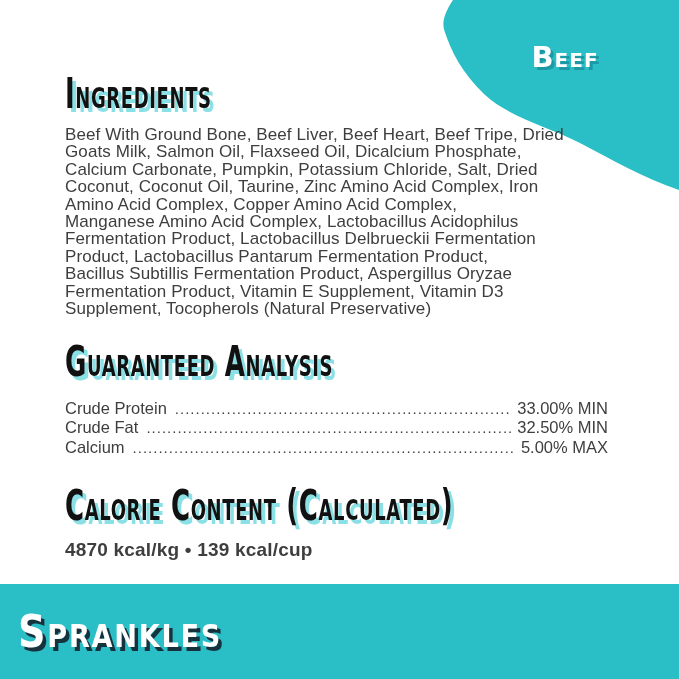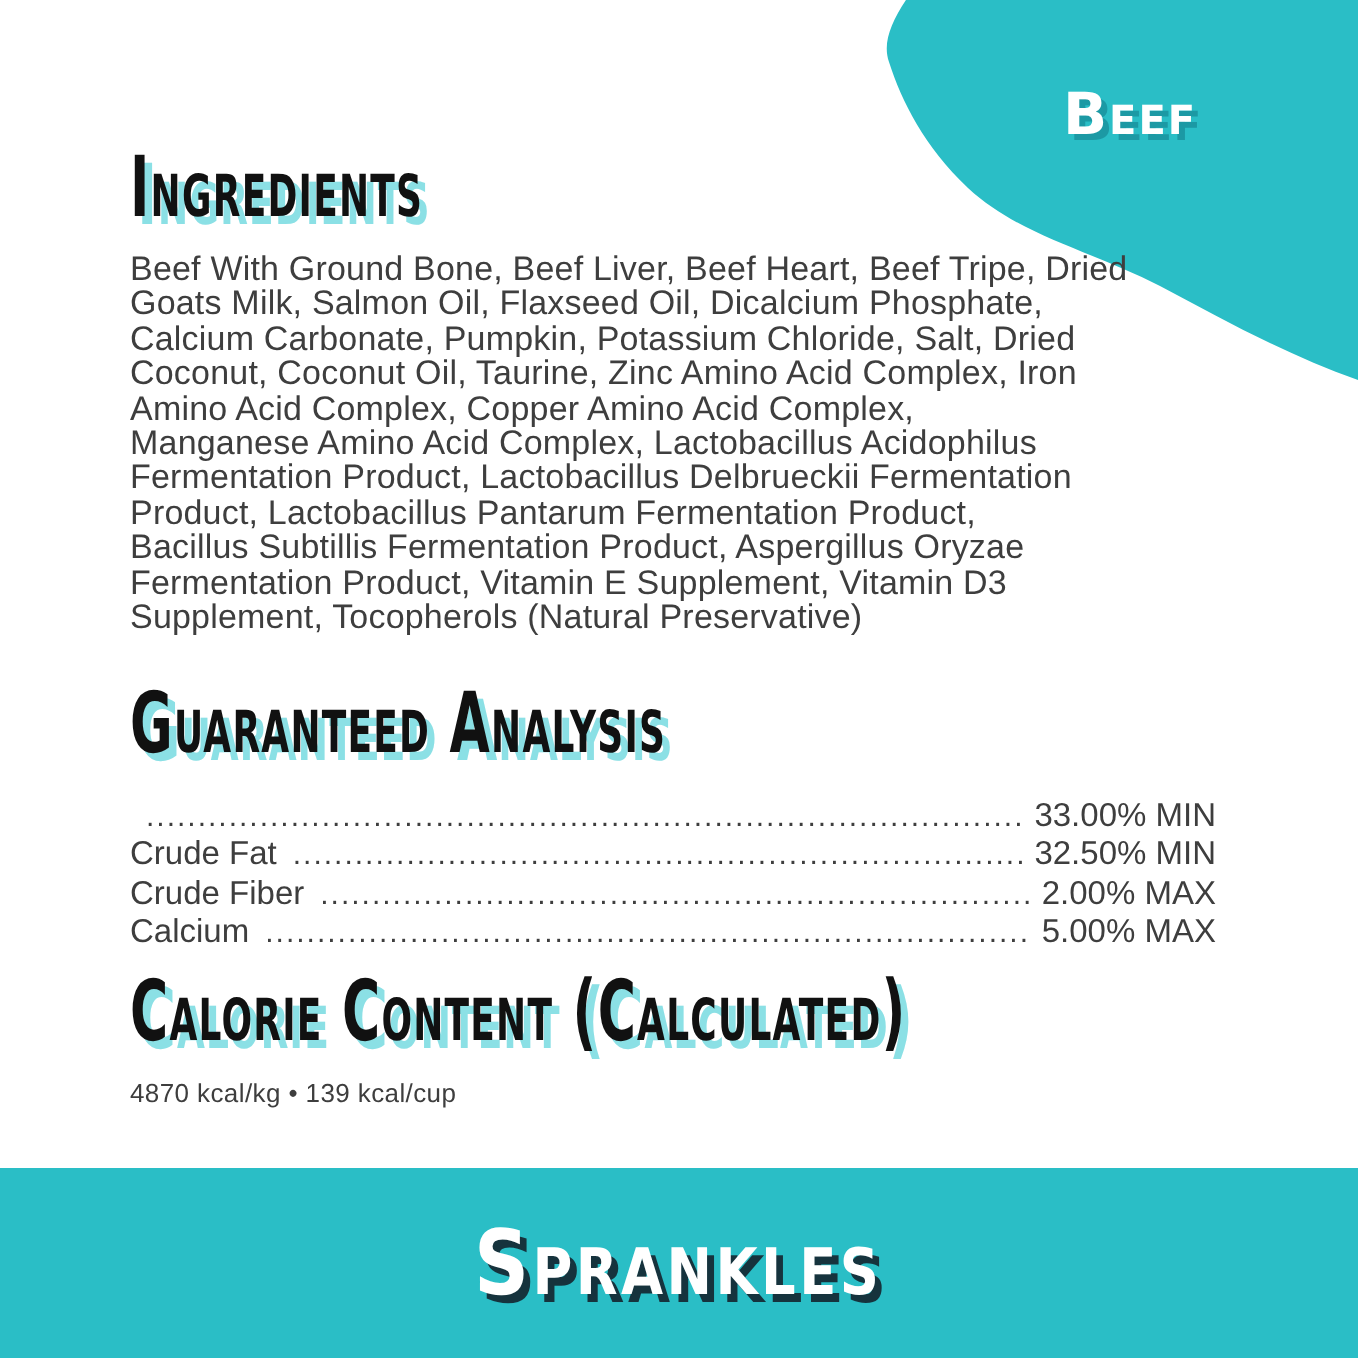--- a/index.html
+++ b/index.html
@@ -95,34 +95,34 @@
     letter-spacing: 1px;
     color: var(--body);
   }
   .ga-leader::after {
     content: "....................................................................................................................................................................";
   }
   .calorie-text {
     position: absolute;
     left: 65px;
     top: 539px;
-    font-size: 13px;
+    font-size: 19px;
     letter-spacing: 0.2px;
     color: var(--body);
+    font-weight: bold;
   }
   .banner {
     position: absolute;
     left: 0;
     top: 584px;
     width: 679px;
     height: 95px;
     background: var(--teal);
     display: flex;
     align-items: center;
-    justify-content: center;
   }
   .brand {
     font-family: "DejaVu Sans", sans-serif;
     font-weight: 700;
     font-variant: small-caps;
     font-size: 45px;
     color: #ffffff;
     text-shadow: 4px 4px 0 var(--bannerShadow);
     letter-spacing: 2px;
     transform: scaleX(0.85);
@@ -152,32 +152,28 @@
 Fermentation Product, Lactobacillus Delbrueckii Fermentation
 Product, Lactobacillus Pantarum Fermentation Product,
 Bacillus Subtillis Fermentation Product, Aspergillus Oryzae
 Fermentation Product, Vitamin E Supplement, Vitamin D3
 Supplement, Tocopherols (Natural Preservative)</p>
 
   <h1 class="hd hd-ga">Guaranteed Analysis</h1>
 
   <div class="ga-table">
     <div class="ga-row">
+      <span>Crude Protein</span>
       <span class="ga-leader"></span>
       <span>33.00% MIN</span>
     </div>
     <div class="ga-row">
       <span>Crude Fat</span>
       <span class="ga-leader"></span>
       <span>32.50% MIN</span>
-    </div>
-    <div class="ga-row">
-      <span>Crude Fiber</span>
-      <span class="ga-leader"></span>
-      <span>2.00% MAX</span>
     </div>
     <div class="ga-row">
       <span>Calcium</span>
       <span class="ga-leader"></span>
       <span>5.00% MAX</span>
     </div>
   </div>
 
   <h1 class="hd hd-cal">Calorie Content (Calculated)</h1>
 

